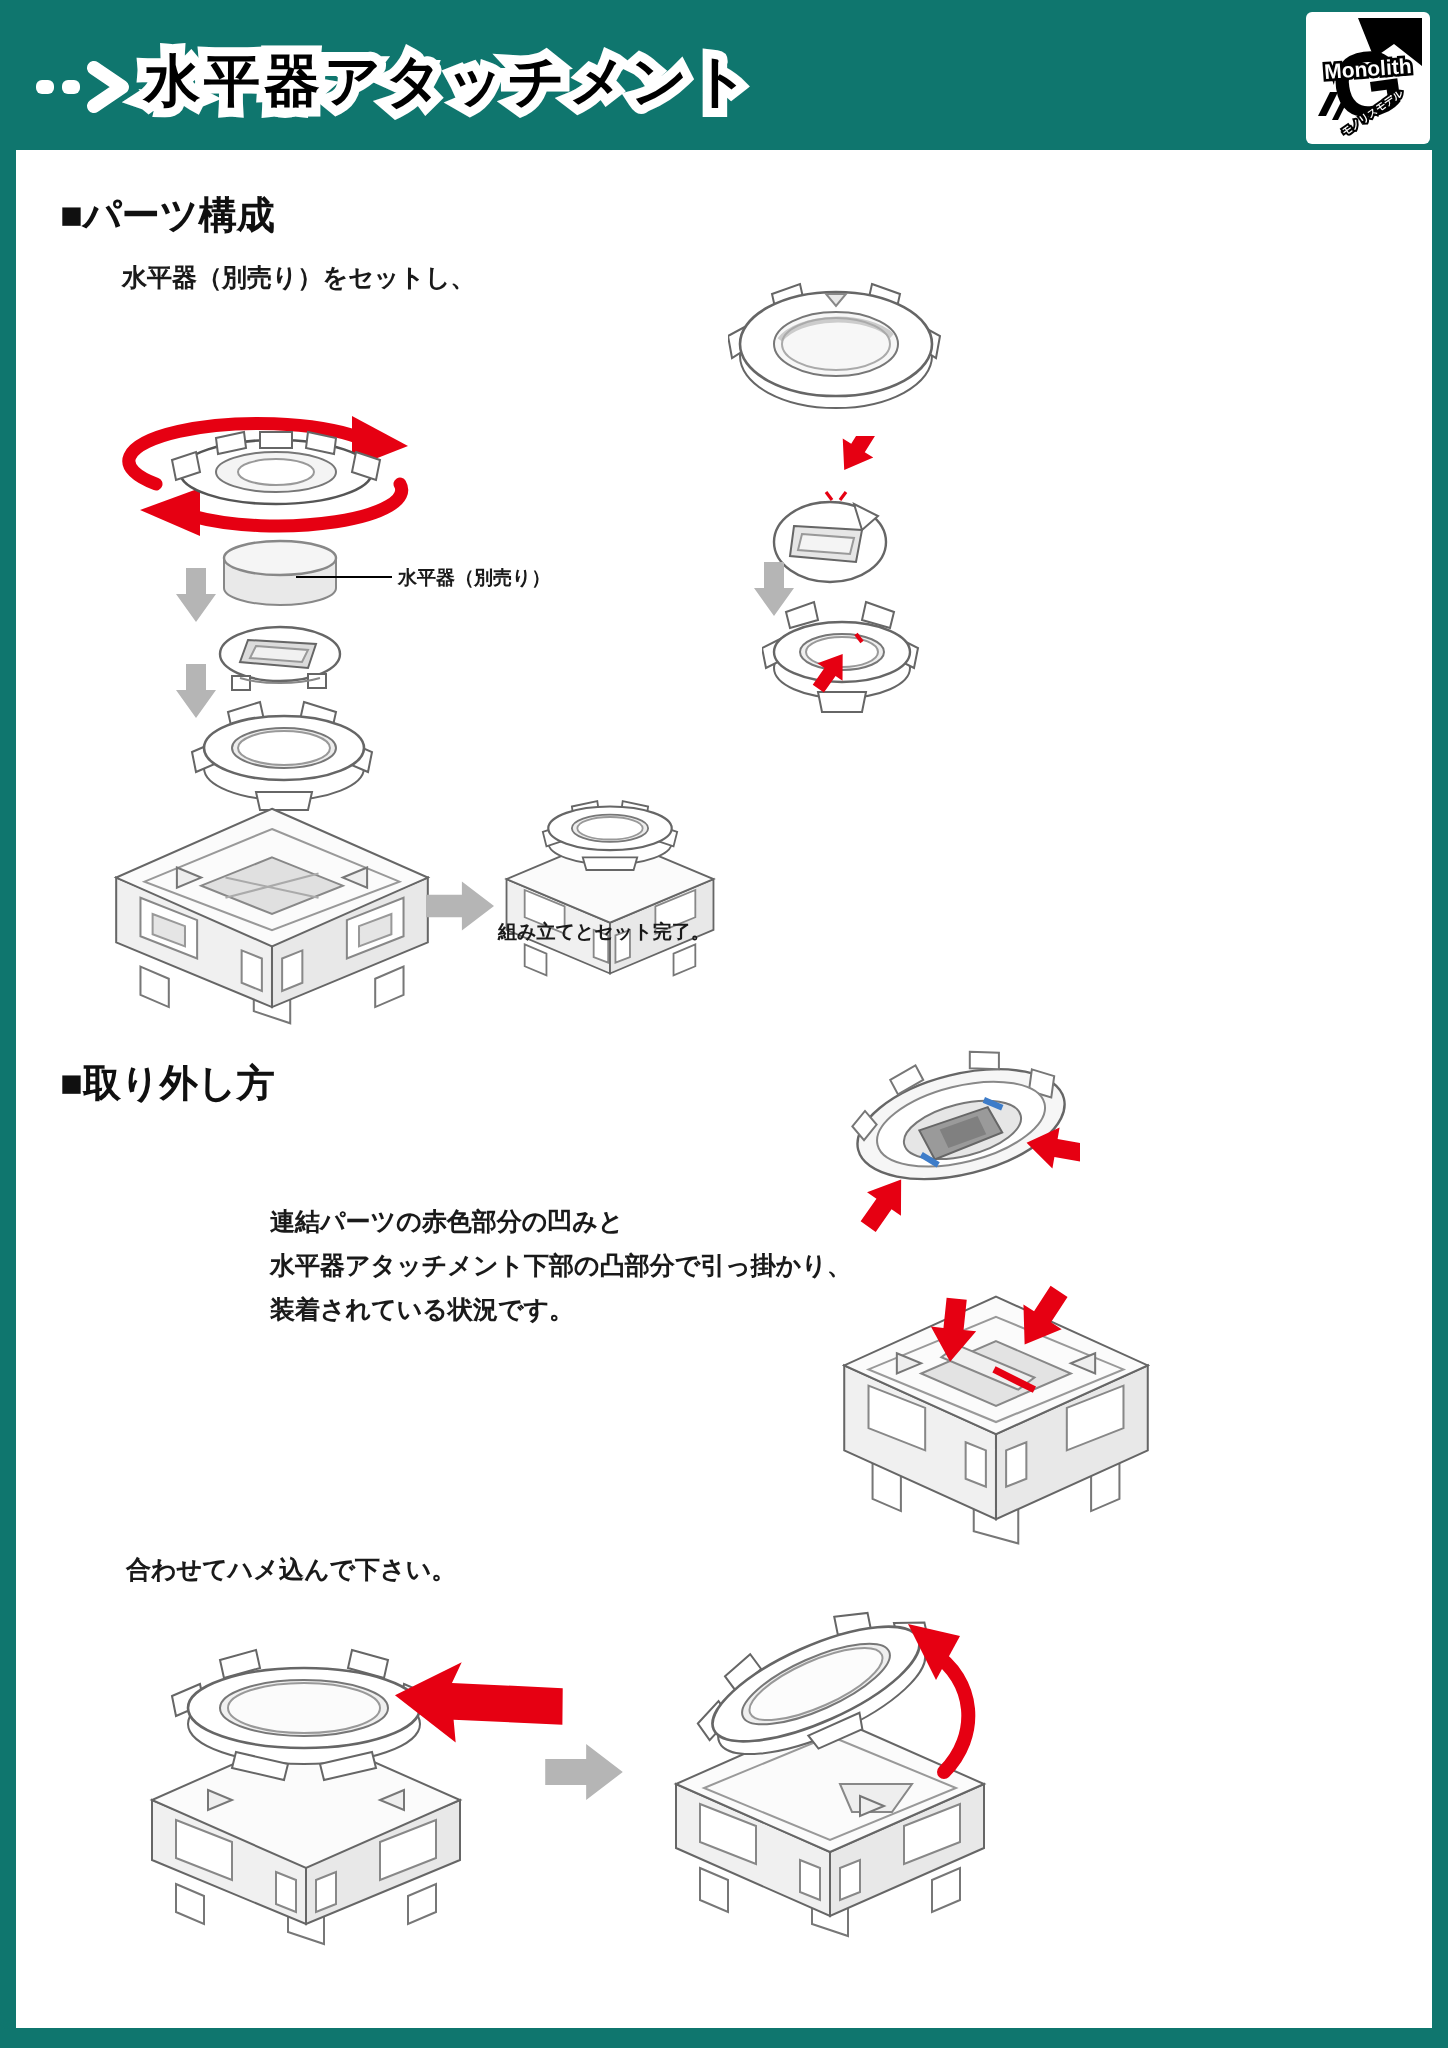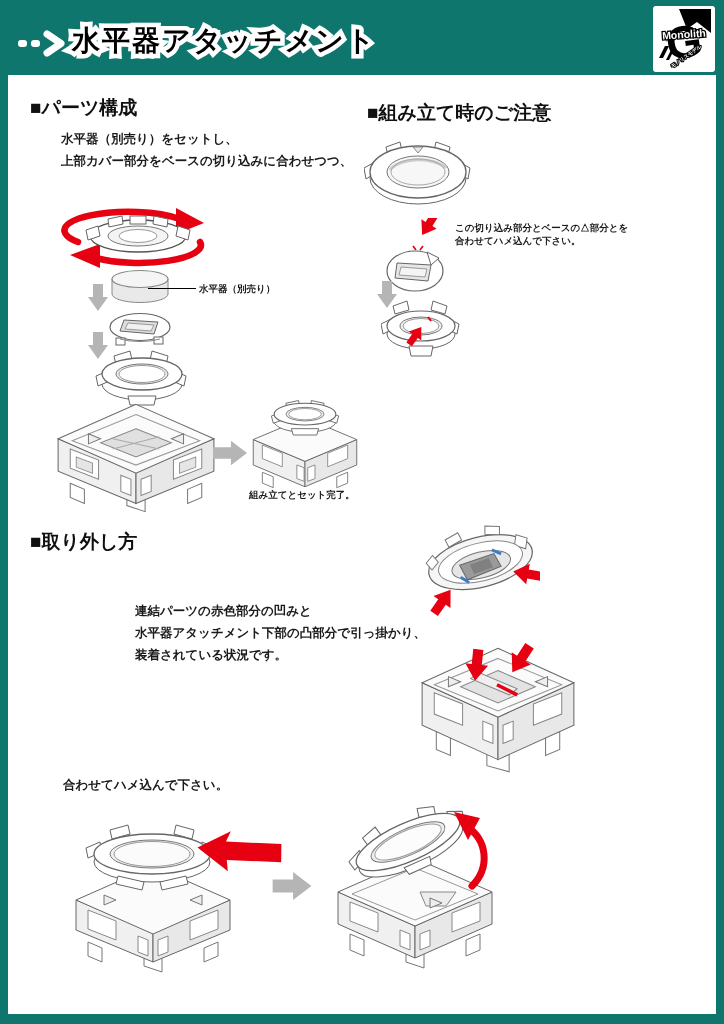--- a/index.html
+++ b/index.html
@@ -65,21 +65,20 @@
       <text x="33" y="52" text-anchor="middle" font-size="5" font-weight="bold" font-family="Liberation Sans, sans-serif" fill="#fff" stroke="#000" stroke-width="2" paint-order="stroke" transform="rotate(-35 33 50)">モノリスモデル</text>
     </svg>
   </div>
 
   <div class="content"></div>
 
   <div class="abs h1" style="left:30px; top:95px;">■パーツ構成</div>
 
   <div class="abs body-t lh21" style="left:45px; top:129px;">
     <div>水平器（別売り）をセットし、</div>
-    <div>上部カバー部分をベースの切り込みに合わせつつ、</div>
   </div>
 
   <svg class="abs" style="left:56px; top:206px;" width="164" height="62" viewBox="0 0 164 62">
     <path d="M22,36 A62,18 0 0 1 124,13" stroke="#e60012" stroke-width="6.5" fill="none" stroke-linecap="round"></path>
     <polygon points="120,2 148,17 120,28" fill="#e60012"></polygon>
     <path d="M144,36 A62,18 0 0 1 40,52" stroke="#e60012" stroke-width="6.5" fill="none" stroke-linecap="round"></path>
     <polygon points="44,62 14,49 44,38" fill="#e60012"></polygon>
     <ellipse cx="82" cy="30" rx="48" ry="16" fill="#fff" stroke="#555" stroke-width="1.3"></ellipse>
     <polygon points="30,24 42,20 44,30 32,34" fill="#fff" stroke="#666"></polygon>
     <polygon points="122,20 134,24 132,34 120,30" fill="#fff" stroke="#666"></polygon>
@@ -163,23 +162,22 @@
     <ellipse cx="65" cy="30" rx="34" ry="12" fill="#fff" stroke="#666"></ellipse>
     <polygon points="28,24 40,20 42,28 30,32" fill="#fff" stroke="#666"></polygon>
     <polygon points="90,20 102,24 100,32 88,28" fill="#fff" stroke="#666"></polygon>
     <polygon points="44,10 58,7 59,14 45,17" fill="#fff" stroke="#666"></polygon>
     <polygon points="72,7 86,10 85,17 71,14" fill="#fff" stroke="#666"></polygon>
     <polygon points="50,38 80,38 78,45 52,45" fill="#fff" stroke="#666"></polygon>
     <ellipse cx="65" cy="22" rx="34" ry="12" fill="#fff" stroke="#666" stroke-width="1.2"></ellipse>
     <ellipse cx="65" cy="22" rx="21" ry="7.5" fill="#ededed" stroke="#777"></ellipse>
     <ellipse cx="65" cy="22" rx="18" ry="6.2" fill="#fff" stroke="#999"></ellipse>
   </svg>
-  <div class="abs small-t" style="left:249px; top:489px;">組み立てとセット完了。</div>
-
-  <div class="abs h1" style="left:367px; top:100px;">■組み立て時のご注意</div>
+  <div class="abs small-t" style="left:249px; top:460px;">組み立てとセット完了。</div>
+
 
   <svg class="abs" style="left:364px; top:138px;" width="108" height="78" viewBox="0 0 108 78">
     <ellipse cx="54" cy="40" rx="48" ry="26" fill="#fff" stroke="#666"></ellipse>
     <polygon points="0,30 11,24 13,34 2,41" fill="#fff" stroke="#666"></polygon>
     <polygon points="95,24 106,30 104,41 93,34" fill="#fff" stroke="#666"></polygon>
     <polygon points="22,9 36,4 38,13 24,18" fill="#fff" stroke="#666"></polygon>
     <polygon points="72,4 86,9 84,18 70,13" fill="#fff" stroke="#666"></polygon>
     <ellipse cx="54" cy="34" rx="48" ry="26" fill="#fff" stroke="#666" stroke-width="1.3"></ellipse>
     <polygon points="49,9 59,9 54,15" fill="#e8e8e8" stroke="#888"></polygon>
     <ellipse cx="54" cy="34" rx="31" ry="16" fill="#f7f7f7" stroke="#777"></ellipse>
@@ -191,24 +189,20 @@
     <g transform="translate(46,6) rotate(32)">
       <polygon points="-4,-12 4,-12 4,0 9,0 0,13 -9,0 -4,0" fill="#e60012"></polygon>
     </g>
     <path d="M30,28 l3,4 M40,28 l-3,4" stroke="#e60012" stroke-width="1.6" fill="none"></path>
     <ellipse cx="32" cy="53" rx="28" ry="20" fill="#fff" stroke="#666" stroke-width="1.2"></ellipse>
     <polygon points="44,34 56,40 48,47" fill="#fff" stroke="#666"></polygon>
     <polygon points="14,45 48,47 45,63 12,60" fill="#e6e6e6" stroke="#666"></polygon>
     <polygon points="18,49 44,51 42,59 16,57" fill="#f4f4f4" stroke="#999"></polygon>
   </svg>
 
-  <div class="abs small-t lh13" style="left:455px; top:221px;">
-    <div>この切り込み部分とベースの△部分とを</div>
-    <div>合わせてハメ込んで下さい。</div>
-  </div>
 
   <svg class="abs" style="left:377px; top:281px;" width="20" height="27" viewBox="0 0 20 27">
     <polygon points="5,0 15,0 15,13 20,13 10,27 0,13 5,13" fill="#b5b5b5"></polygon>
   </svg>
 
   <svg class="abs" style="left:381px; top:298px;" width="80" height="64" viewBox="0 0 80 64">
     <ellipse cx="40" cy="36" rx="34" ry="15" fill="#fff" stroke="#666"></ellipse>
     <polygon points="0,26 12,20 14,30 2,36" fill="#fff" stroke="#666"></polygon>
     <polygon points="66,20 78,26 76,36 64,30" fill="#fff" stroke="#666"></polygon>
     <polygon points="12,8 26,3 28,12 14,16" fill="#fff" stroke="#666"></polygon>

